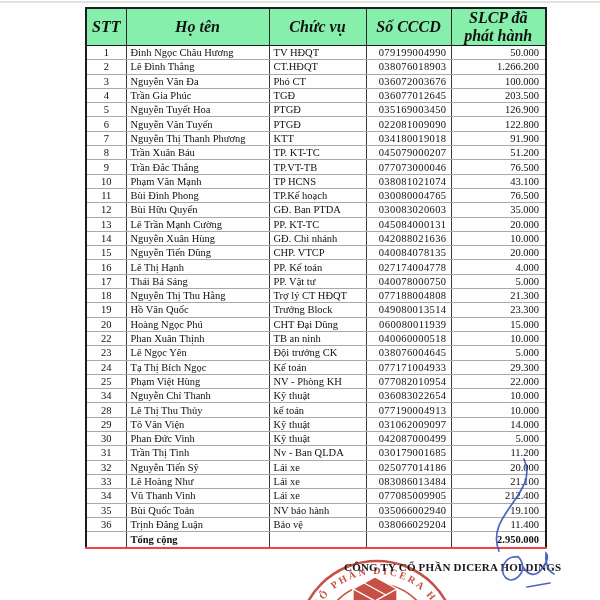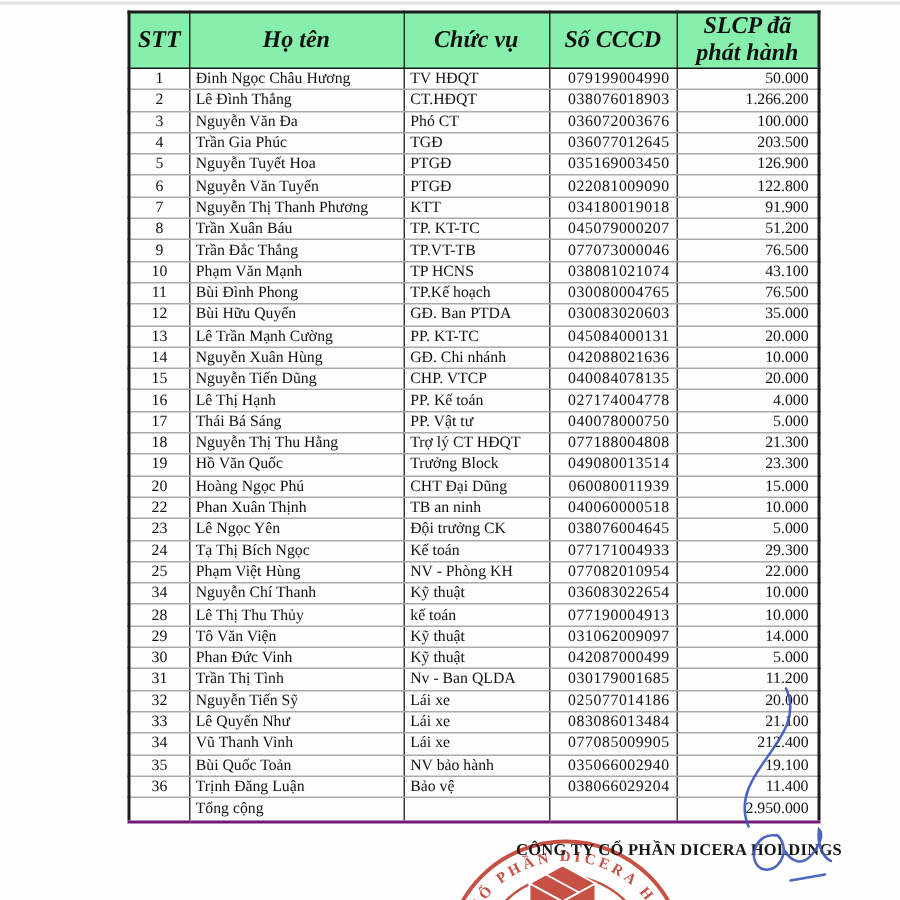--- a/index.html
+++ b/index.html
@@ -26,21 +26,21 @@
     border-left:1px solid #3a3a3a;border-right:1px solid #3a3a3a;
     border-top:1px solid #a9a9a6;border-bottom:1px solid #a9a9a6;
     height:13.3px;padding:0 4px;line-height:13px;white-space:nowrap;overflow:hidden;
   }
   table.doc td.c0{text-align:center;padding:0 1px;}
   table.doc td.c1{text-align:left;}
   table.doc td.c2{text-align:left;}
   table.doc td.c3{text-align:right;letter-spacing:.4px;}
   table.doc td.c4{text-align:right;padding-right:6px;}
   table.doc tfoot td{
-    font-weight:normal;height:15px;border-top:1.3px solid #2a2a2a;border-bottom:2px solid #701a75;
+    font-weight:bold;height:15px;border-top:1.3px solid #2a2a2a;border-bottom:2px solid #ef4444;
   }
   .company{
     position:absolute;left:303px;top:561px;width:260px;
     font-weight:bold;font-size:11px;color:#151515;letter-spacing:.2px;
     z-index:3;white-space:nowrap;margin-left:41px;
   }
   .stamp-svg{position:absolute;left:0;top:0;z-index:2;pointer-events:none;}
   .sig-svg{position:absolute;left:0;top:0;z-index:4;pointer-events:none;}
 </style>
 </head>
@@ -272,21 +272,21 @@
         </tr>
         <tr>
           <td class="c0">32</td>
           <td class="c1">Nguyễn Tiến Sỹ</td>
           <td class="c2">Lái xe</td>
           <td class="c3">025077014186</td>
           <td class="c4">20.000</td>
         </tr>
         <tr>
           <td class="c0">33</td>
-          <td class="c1">Lê Quyến Như</td>
+          <td class="c1">Lê Hoàng Như</td>
           <td class="c2">Lái xe</td>
           <td class="c3">083086013484</td>
           <td class="c4">21.100</td>
         </tr>
         <tr>
           <td class="c0">34</td>
           <td class="c1">Vũ Thanh Vinh</td>
           <td class="c2">Lái xe</td>
           <td class="c3">077085009905</td>
           <td class="c4">212.400</td>

